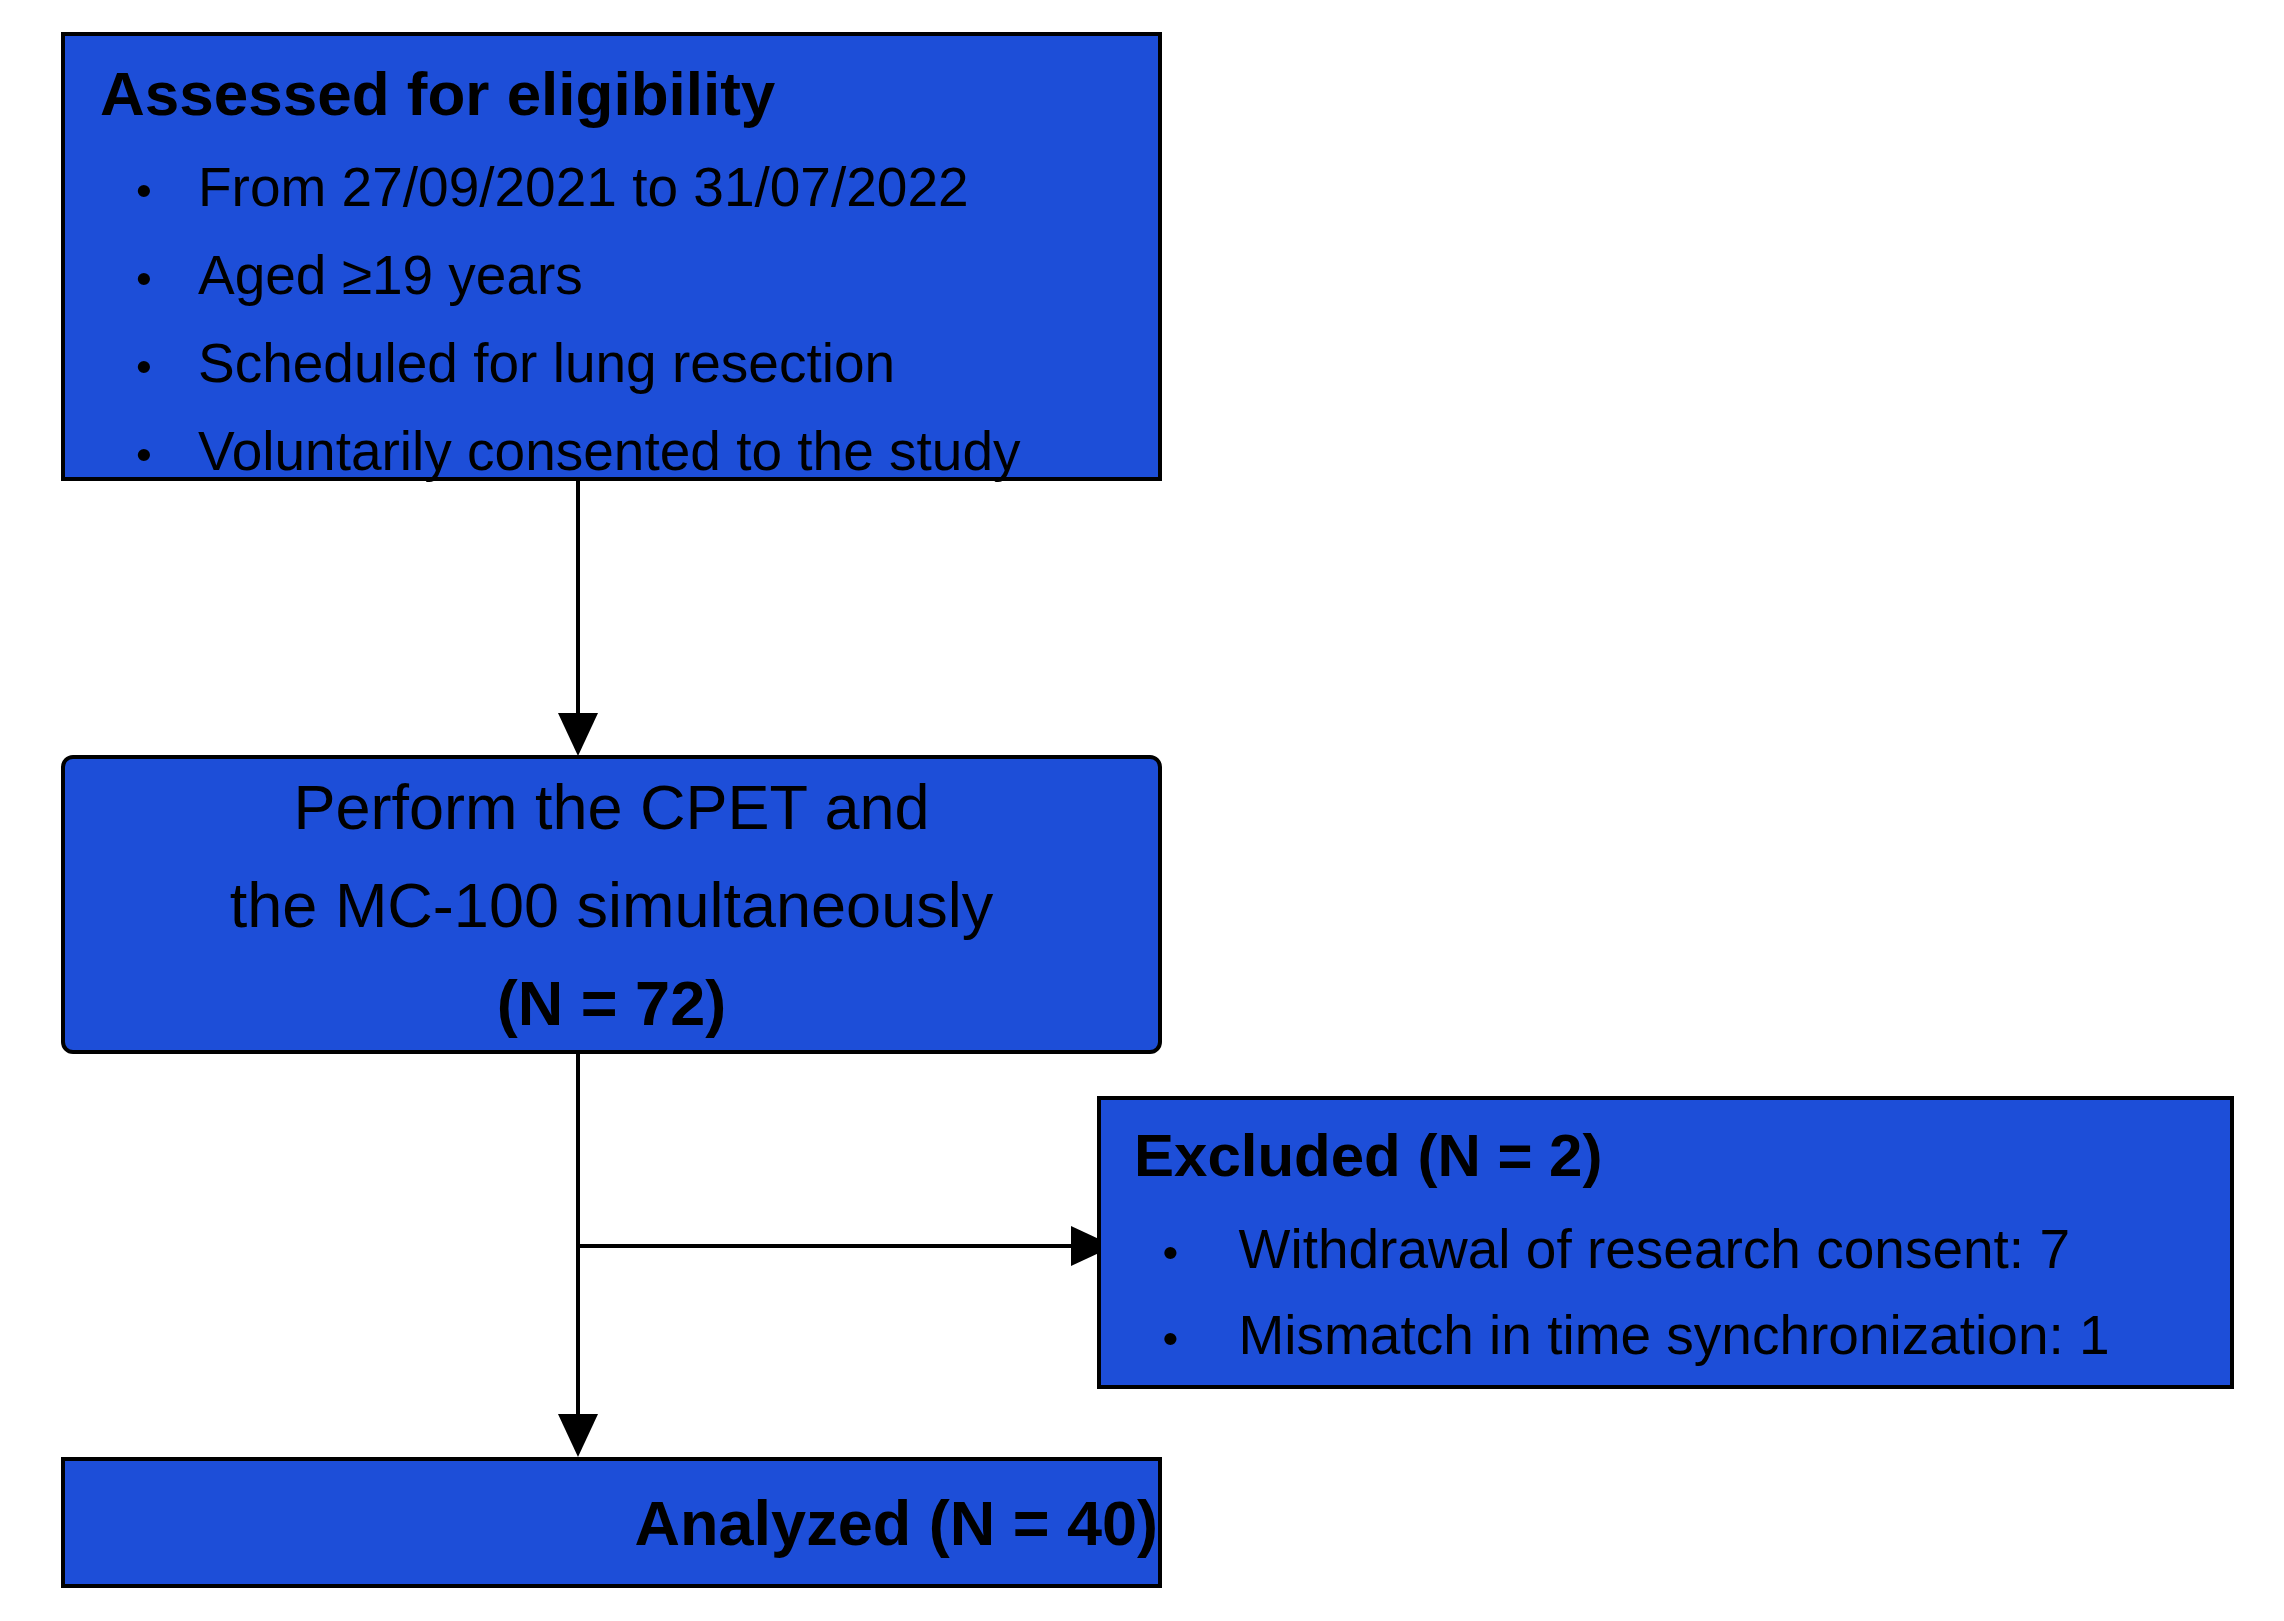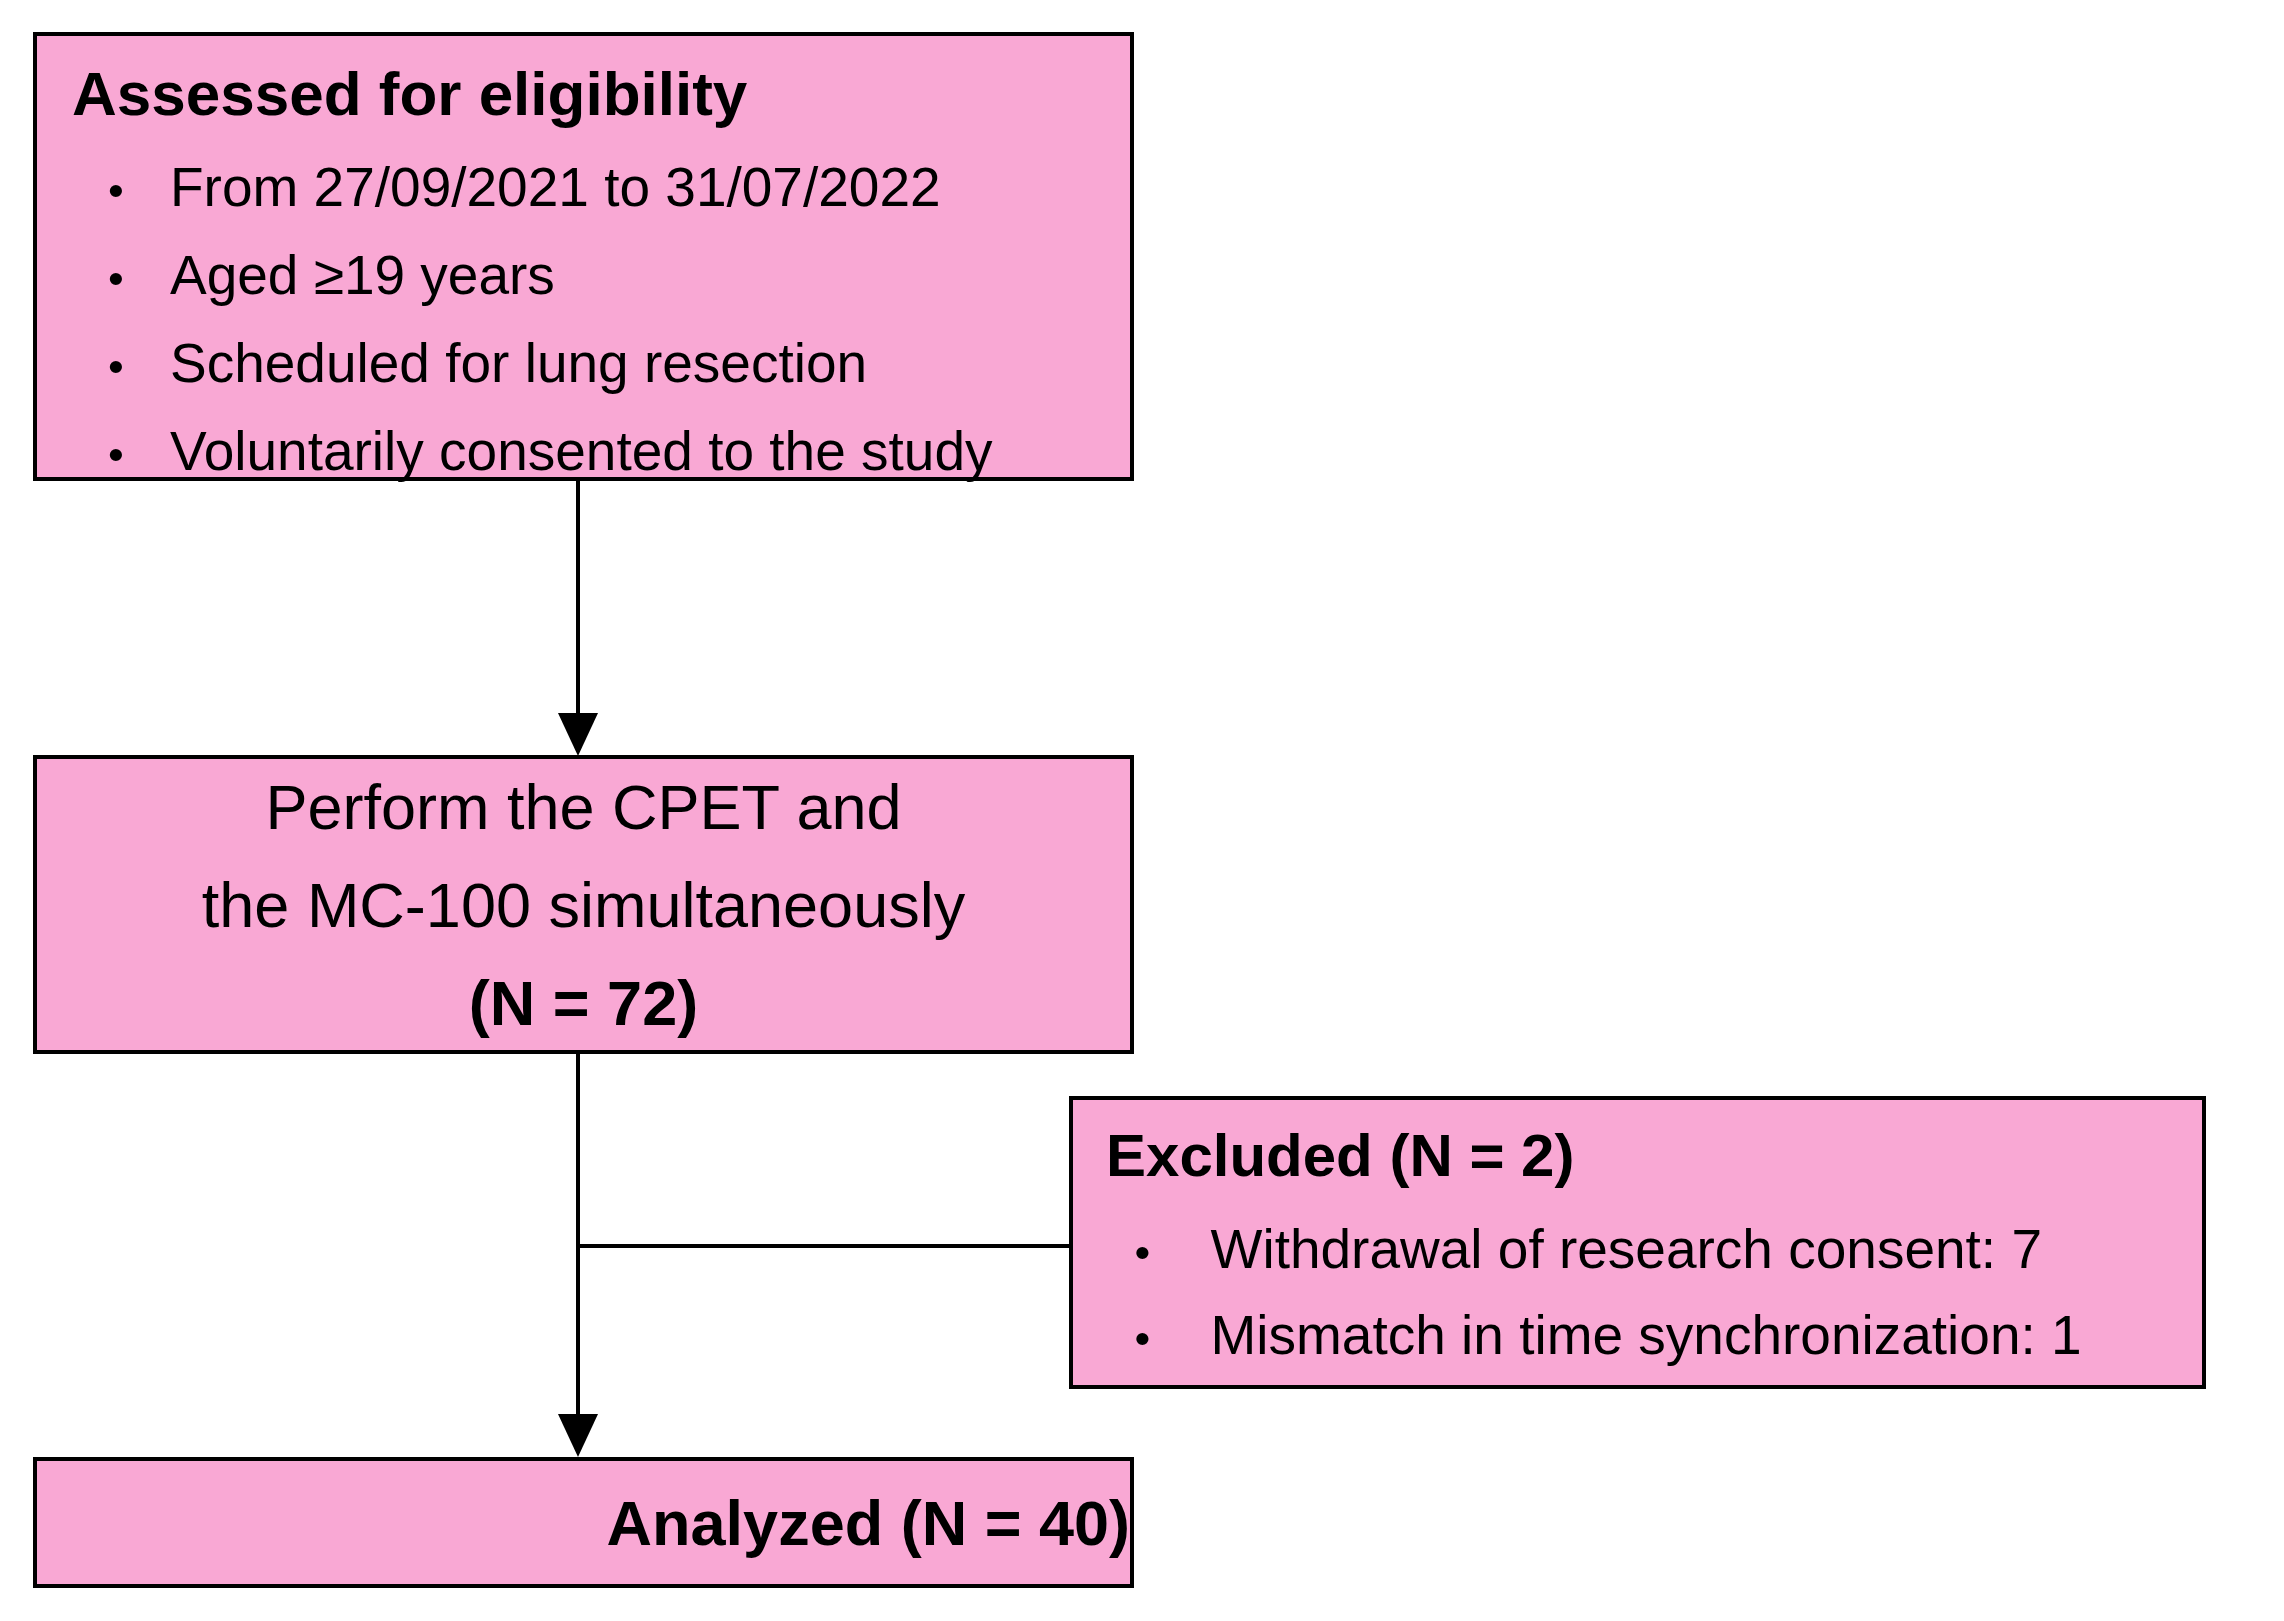--- a/index.html
+++ b/index.html
@@ -12,21 +12,22 @@
     width: 2284px;
     height: 1621px;
     background: #ffffff;
     font-family: "Liberation Sans", sans-serif;
     color: #000000;
   }
   .box {
     position: absolute;
     box-sizing: border-box;
     border: 4.7px solid #000000;
-    background: #f9a8d4;
+    background: #1d4ed8;
+    margin-left: 28px;
   }
   
   .box-eligibility {
     left: 33px; top: 32px;
     width: 1101px; height: 449px;
     padding: 17.4px 24px 0 35px;
   }
   .box-title {
     font-size: 62px;
     font-weight: bold;
@@ -55,20 +56,21 @@
   }
   
   .box-perform {
     left: 33px; top: 755px;
     width: 1101px; height: 299px;
     display: flex;
     flex-direction: column;
     justify-content: center;
     align-items: center;
     text-align: center;
+    border-radius: 12px;
   }
   .box-perform .pline {
     font-size: 63px;
     line-height: 98px;
     white-space: nowrap;
   }
   .box-perform .pline-n { font-weight: bold; }
   
   .box-excluded {
     left: 1069px; top: 1096px;

